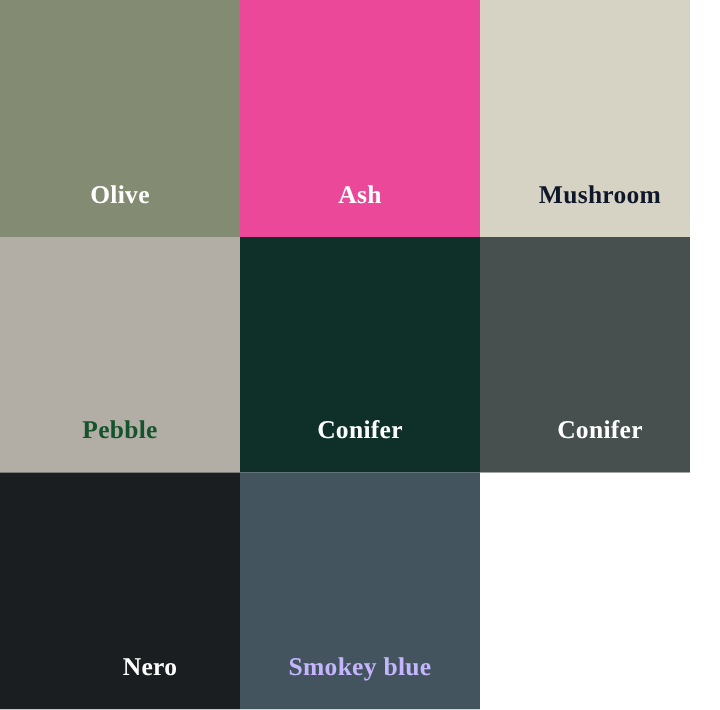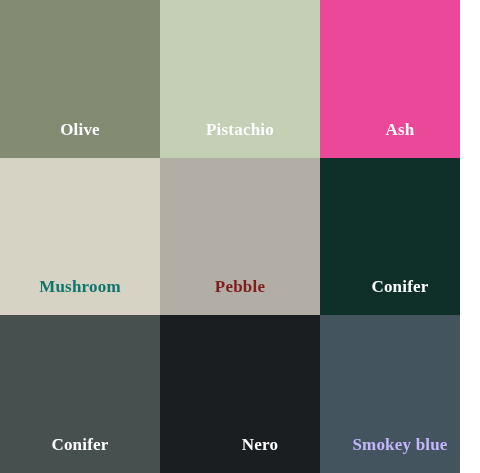--- a/index.html
+++ b/index.html
@@ -43,34 +43,31 @@
 </style>
 </head>
 <body>
 
 <div id="palette-grid">
 
   <div class="swatch" style="background-color: rgb(131, 140, 114);">
     <span class="swatch-label" style="color: rgb(255, 255, 255);">Olive</span>
   </div>
 
-  <div class="swatch" style="background-color: rgb(196, 207, 181);">
-    <span class="swatch-label" style="color: rgb(255, 255, 255);">Pistachio</span>
-  </div>
 
   <div class="swatch" style="background-color: #ec4899;">
     <span class="swatch-label" style="color: rgb(255, 255, 255);">Ash</span>
   </div>
 
   <div class="swatch" style="background-color: rgb(214, 210, 196);">
-    <span class="swatch-label" style="color: #0f766e;">Mushroom</span>
+    <span class="swatch-label" style="color: #0f172a;">Mushroom</span>
   </div>
 
   <div class="swatch" style="background-color: rgb(178, 174, 165);">
-    <span class="swatch-label" style="color: #7f1d1d; margin-top: 39px;">Pebble</span>
+    <span class="swatch-label" style="color: #14532d; margin-top: 39px;">Pebble</span>
   </div>
 
   <div class="swatch" style="background-color: rgb(14, 48, 41);">
     <span class="swatch-label" style="color: rgb(255, 255, 255);">Conifer</span>
   </div>
 
   <div class="swatch" style="background-color: rgb(71, 79, 79);">
     <span class="swatch-label" style="color: rgb(255, 255, 255);">Conifer</span>
   </div>
 

